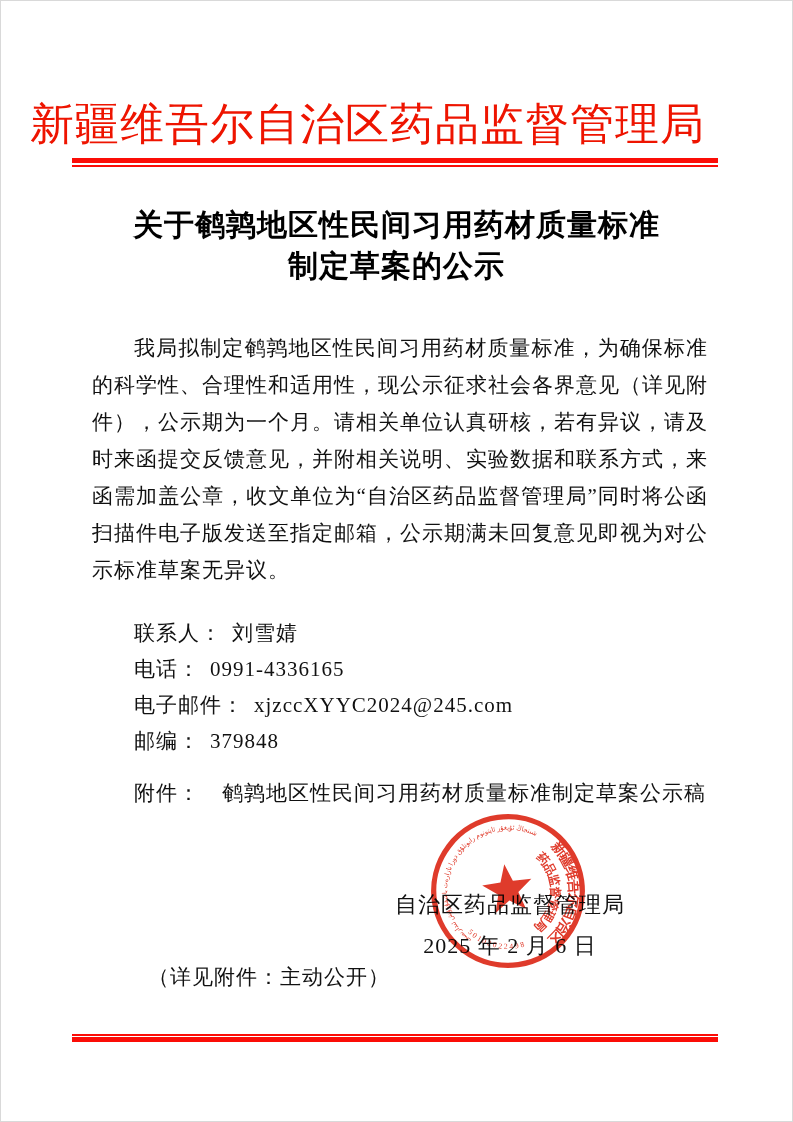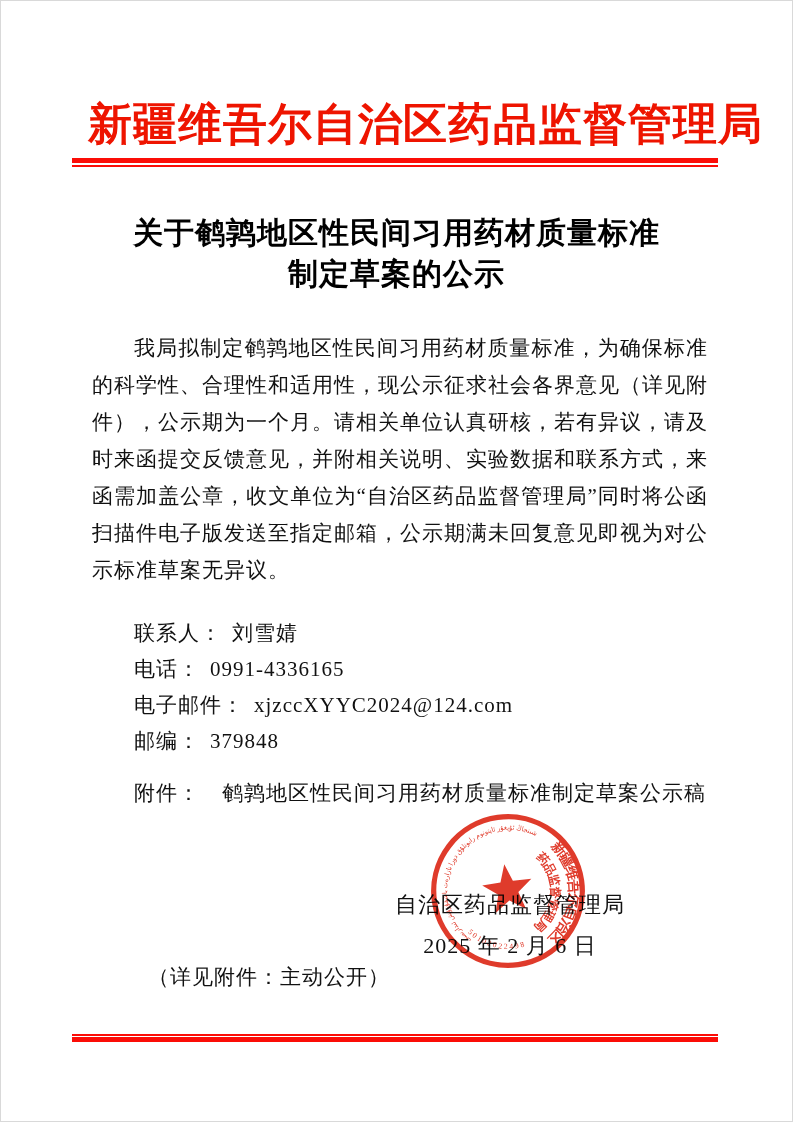--- a/index.html
+++ b/index.html
@@ -8,38 +8,38 @@
     width:793px;height:1122px;
     background:#ffffff;
     overflow:hidden;
     font-family:"Liberation Serif","DejaVu Serif",serif;
     color:#111111;
     box-shadow:inset 0 0 0 1px #d9d9d9;
   }
   
   .agency-head{
     position:absolute;top:94px;left:30px;right:30px;
-    text-align:right;white-space:nowrap;
-    font-size:44px;font-weight:bold;color:#ee1400;
+    text-align:left;white-space:nowrap;
+    font-size:44px;font-weight:normal;color:#ee1400;
     letter-spacing:1px;line-height:62px;
   }
   
   .rule{position:absolute;left:72px;width:646px;}
   .rule .bar{background:#fb0d07;}
   .rule-top{top:158px;}
   .rule-top .thick{height:5px;}
   .rule-top .gap{height:2px;}
   .rule-top .thin{height:2px;}
   .rule-bottom{top:1034px;}
   .rule-bottom .thin{height:2px;}
   .rule-bottom .gap{height:1px;}
   .rule-bottom .thick{height:5px;}
   
   .doc-title{
-    position:absolute;top:212px;left:0;right:0;
+    position:absolute;top:204px;left:0;right:0;
     text-align:center;font-weight:bold;color:#000;
     font-size:30px;line-height:41px;letter-spacing:1px;
   }
   
   .body-par{
     position:absolute;left:92px;top:330px;width:616px;
     font-size:21px;line-height:37px;letter-spacing:1px;
     text-align:justify;text-indent:2em;
   }
   
@@ -99,21 +99,21 @@
   <div class="body-par">我局拟制定鹌鹑地区性民间习用药材质量标准，为确保标准的科学性、合理性和适用性，现公示征求社会各界意见（详见附件），公示期为一个月。请相关单位认真研核，若有异议，请及时来函提交反馈意见，并附相关说明、实验数据和联系方式，来函需加盖公章，收文单位为“自治区药品监督管理局”同时将公函扫描件电子版发送至指定邮箱，公示期满未回复意见即视为对公示标准草案无异议。</div>
 
   <div class="contact">
     <div class="row">
       <span class="label">联系人：</span><span class="value">刘雪婧</span>
     </div>
     <div class="row">
       <span class="label">电话：</span><span class="value">0991-4336165</span>
     </div>
     <div class="row">
-      <span class="label">电子邮件：</span><span class="value">xjzccXYYC2024@124.com</span>
+      <span class="label">电子邮件：</span><span class="value">xjzccXYYC2024@245.com</span>
     </div>
     <div class="row">
       <span class="label">邮编：</span><span class="value">379848</span>
     </div>
   </div>
 
   <div class="attachment">
     <div class="inner">
       <span class="label">附件：</span><span>鹌鹑地区性民间习用药材质量标准制定草案公示稿</span>
     </div>

